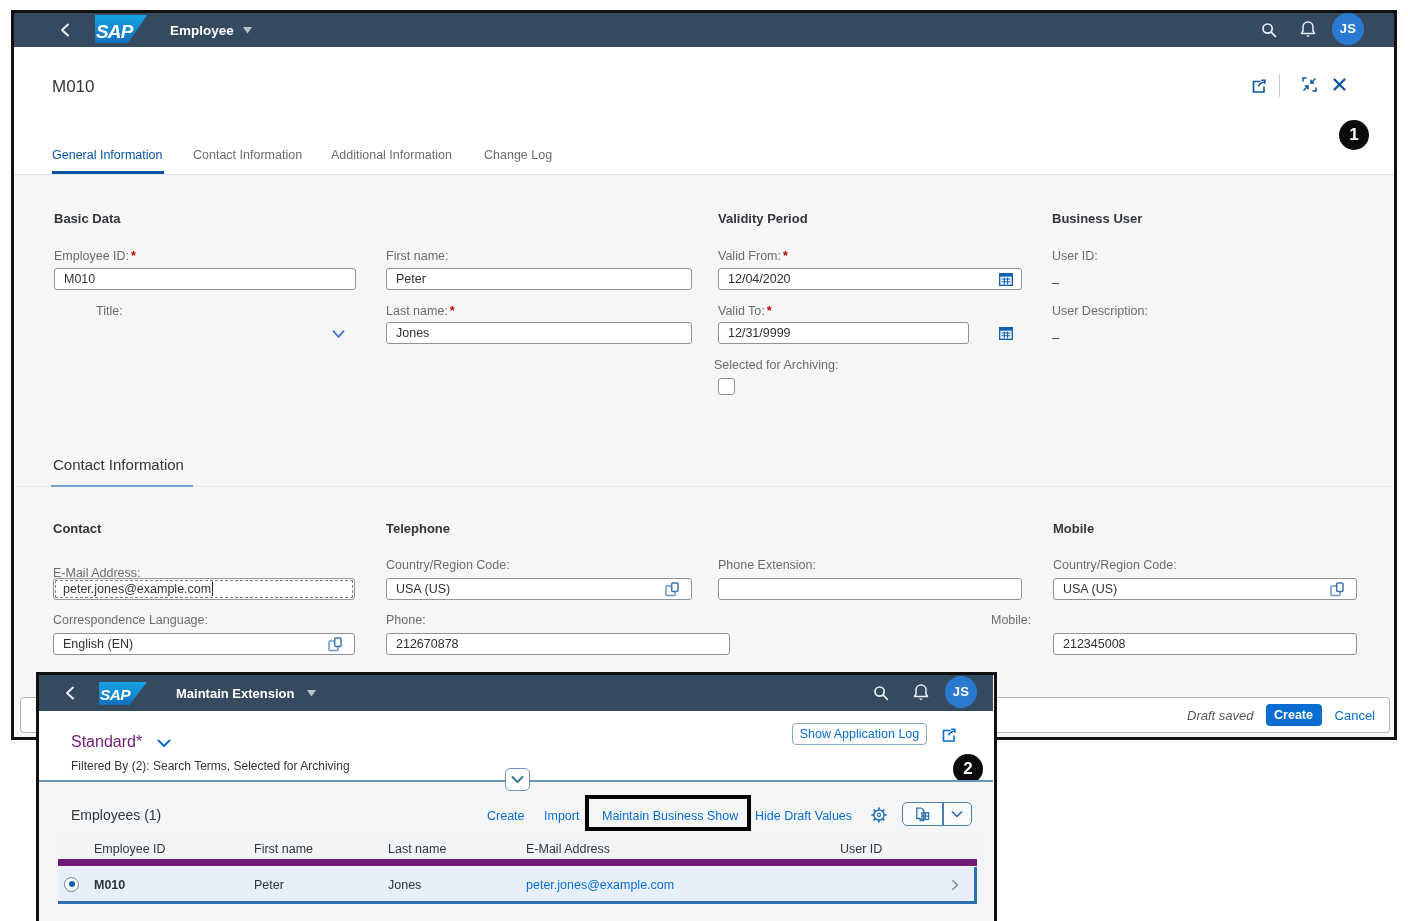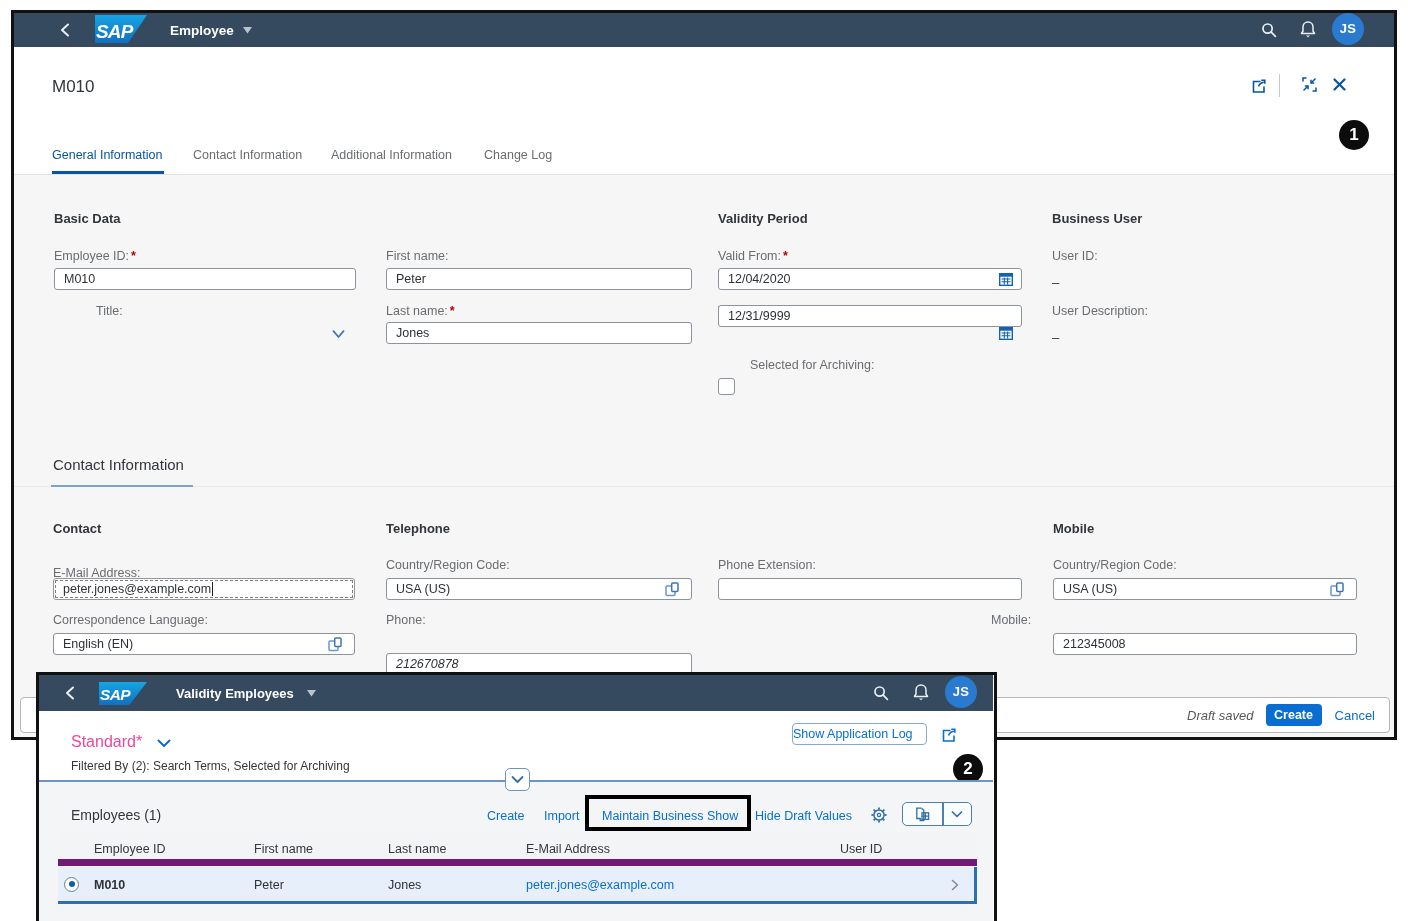--- a/index.html
+++ b/index.html
@@ -92,24 +92,24 @@
   <div class="inp" style="left:40px; top:255px; width:302px;">M010</div>
   <div class="inp" style="left:372px; top:255px; width:306px;">Peter</div>
   <div class="inp" style="left:704px; top:255px; width:304px;">12/04/2020</div>
   <div class="dash" style="left:1038px; top:262px;">–</div>
 
   <div class="lbl" style="left:40px; top:291px;margin-left:42px;">Title:</div>
   <div class="lbl" style="left:372px; top:291px;">Last name:<span class="req">*</span></div>
   <div class="lbl" style="left:704px; top:291px;">Valid To:<span class="req">*</span></div>
   <div class="lbl" style="left:1038px; top:291px;">User Description:</div>
   <div class="inp" style="left:372px; top:309px; width:306px;">Jones</div>
-  <div class="inp" style="left:704px; top:292px; width:304px;">12/31/9999</div>
+  <div class="inp" style="left:704px; top:309px; width:251px;">12/31/9999</div>
   <div class="dash" style="left:1038px; top:317px;">–</div>
 
-  <div class="lbl" style="left:736px; top:345px;">Selected for Archiving:</div>
+  <div class="lbl" style="left:700px; top:345px;">Selected for Archiving:</div>
   <div class="abs" style="left:704px; top:365px; width:17px; height:17px; border:1.5px solid #8c939b; border-radius:3px; background:#fff;"></div>
 
   <div class="abs" style="left:39px; top:443px; font-size:15px; color:#32363a;">Contact Information</div>
   <div class="abs" style="left:0; top:473px; width:1380px; height:1px; background:#e8e8e8;"></div>
   <div class="abs" style="left:37px; top:472px; width:142px; height:2px; background:#7aa3d2;"></div>
 
   <div class="gh" style="left:39px; top:508px;text-align:center;">Contact</div>
   <div class="gh" style="left:372px; top:508px;">Telephone</div>
   <div class="gh" style="left:1039px; top:508px;">Mobile</div>
 
@@ -119,21 +119,21 @@
   <div class="lbl" style="left:1039px; top:545px;">Country/Region Code:</div>
   <div class="inp" style="left:39px; top:565px; width:302px; border-color:#979797; outline:1px dashed #808080; outline-offset:-3px;">peter.jones@example.com<span style="border-left:1px solid #222; margin-left:1px;">​</span></div>
   <div class="inp" style="left:372px; top:565px; width:306px;">USA (US)</div>
   <div class="inp" style="left:704px; top:565px; width:304px;"></div>
   <div class="inp" style="left:1039px; top:565px; width:304px;">USA (US)</div>
 
   <div class="lbl" style="left:39px; top:600px;">Correspondence Language:</div>
   <div class="lbl" style="left:372px; top:600px;">Phone:</div>
   <div class="lbl" style="left:977px; top:600px;">Mobile:</div>
   <div class="inp" style="left:39px; top:620px; width:302px;">English (EN)</div>
-  <div class="inp" style="left:372px; top:640px; width:306px;font-style:italic;">212670878</div>
+  <div class="inp" style="left:372px; top:620px; width:344px;">212670878</div>
   <div class="inp" style="left:1039px; top:620px; width:304px;">212345008</div>
 
   <svg class="abs" style="left:985px;top:259px;" width="14" height="14" viewBox="0 0 14 14">
       <rect x="0.7" y="1.7" width="12.6" height="11.6" fill="#fff" stroke="#1263af" stroke-width="1.4"></rect>
       <rect x="0.7" y="1.7" width="12.6" height="3" fill="#1263af"></rect>
       <path d="M2.5 7 H11.5 M2.5 9.7 H11.5 M5.3 5.5 V12.5 M8.6 5.5 V12.5" stroke="#1263af" stroke-width="1.1" fill="none"></path>
     </svg>
   <svg class="abs" style="left:985px;top:313px;" width="14" height="14" viewBox="0 0 14 14">
       <rect x="0.7" y="1.7" width="12.6" height="11.6" fill="#fff" stroke="#1263af" stroke-width="1.4"></rect>
       <rect x="0.7" y="1.7" width="12.6" height="3" fill="#1263af"></rect>
@@ -165,40 +165,40 @@
 <div id="w2">
 
   <div class="shell" style="width:954px; height:36px;"></div>
   <svg class="abs" style="left:26px;top:11px;" width="10" height="14" viewBox="0 0 10 14">
       <path d="M8 1.5 L2 7 L8 12.5" fill="none" stroke="#e9eff5" stroke-width="2" stroke-linecap="round" stroke-linejoin="round"></path>
     </svg>
   <svg class="abs" style="left:60px;top:7px;" width="48" height="23" viewBox="0 0 48 23">
     <polygon points="0,0 48,0 30.5,23 0,23" fill="url(#sapg)"></polygon>
     <text x="1" y="18" font-family="Liberation Sans" font-weight="bold" font-style="italic" font-size="15.5" fill="#fff" letter-spacing="-0.6">SAP</text>
   </svg>
-  <div class="stitle" style="left:137px; top:11px;">Validity Employees</div>
+  <div class="stitle" style="left:137px; top:11px;">Maintain Extension</div>
   <svg class="abs" style="left:268px;top:15px;" width="9" height="7" viewBox="0 0 9 7">
       <polygon points="0,0 9,0 4.5,6.5" fill="#b7c4d0"></polygon>
     </svg>
   <svg class="abs" style="left:834px;top:10px;" width="16" height="16" viewBox="0 0 16 16">
       <circle cx="6.6" cy="6.6" r="4.6" fill="none" stroke="#e9eff5" stroke-width="1.7"></circle>
       <line x1="10.2" y1="10.2" x2="14.4" y2="14.4" stroke="#e9eff5" stroke-width="1.7" stroke-linecap="round"></line>
     </svg>
   <svg class="abs" style="left:874px;top:9px;" width="16" height="17" viewBox="0 0 16 17">
       <path d="M8 1 C5 1 3 3.2 3 6 L3 10 L1.5 12.5 L14.5 12.5 L13 10 L13 6 C13 3.2 11 1 8 1 Z" fill="none" stroke="#e9eff5" stroke-width="1.5" stroke-linejoin="round"></path>
       <path d="M6 14.5 L10 14.5 L8 16.2 Z" fill="#e9eff5"></path>
     </svg>
   <div class="avatar" style="left:906px; top:1px;">JS</div>
 
-  <div class="abs" style="left:32px; top:58px; font-size:16px; color:#ec4899;">Standard*</div>
+  <div class="abs" style="left:32px; top:58px; font-size:16px; color:#701a75;">Standard*</div>
   <svg class="abs" style="left:118px;top:64px;" width="14" height="9" viewBox="0 0 14 9">
       <path d="M1.5 1.5 L7 7 L12.5 1.5" fill="none" stroke="#0a6ed1" stroke-width="2" stroke-linecap="round" stroke-linejoin="round"></path>
     </svg>
   <div class="abs" style="left:32px; top:84px; font-size:12px; color:#33363b;">Filtered By (2): Search Terms, Selected for Archiving</div>
-  <div class="abs" style="left:753px; top:48px; width:135px; height:22px; border:1px solid #88a9cf; border-radius:4px; color:#0a6ed1; font-size:12.5px; text-align:left; line-height:20px; background:#fff;">Show Application Log</div>
+  <div class="abs" style="left:753px; top:48px; width:135px; height:22px; border:1px solid #88a9cf; border-radius:4px; color:#0a6ed1; font-size:12.5px; text-align:center; line-height:20px; background:#fff;">Show Application Log</div>
   <svg class="abs" style="left:902px;top:53px;" width="15" height="15" viewBox="0 0 15 15">
       <path d="M9.5 2.5 H2.5 V13 H13 V7.5" fill="none" stroke="#0a6ed1" stroke-width="1.6"></path>
       <path d="M7.5 7.5 C8.5 4.5 10.5 3.5 12.8 3.2" fill="none" stroke="#0a6ed1" stroke-width="1.6"></path>
       <path d="M10.2 1.2 H13.8 V4.8" fill="none" stroke="#0a6ed1" stroke-width="1.6"></path>
     </svg>
   <div class="badge" style="left:914px; top:79px;">2</div>
 
   <div class="abs" style="left:0; top:105px; width:954px; height:2px; background:#6d95c3;"></div>
   <div class="abs" style="left:0; top:107px; width:954px; height:142px; background:#f4f5f6;"></div>
   <div class="abs" style="left:466px; top:93px; width:25px; height:23px; background:#fff; border:1.5px solid #6d95c3; border-radius:5px;"></div>

